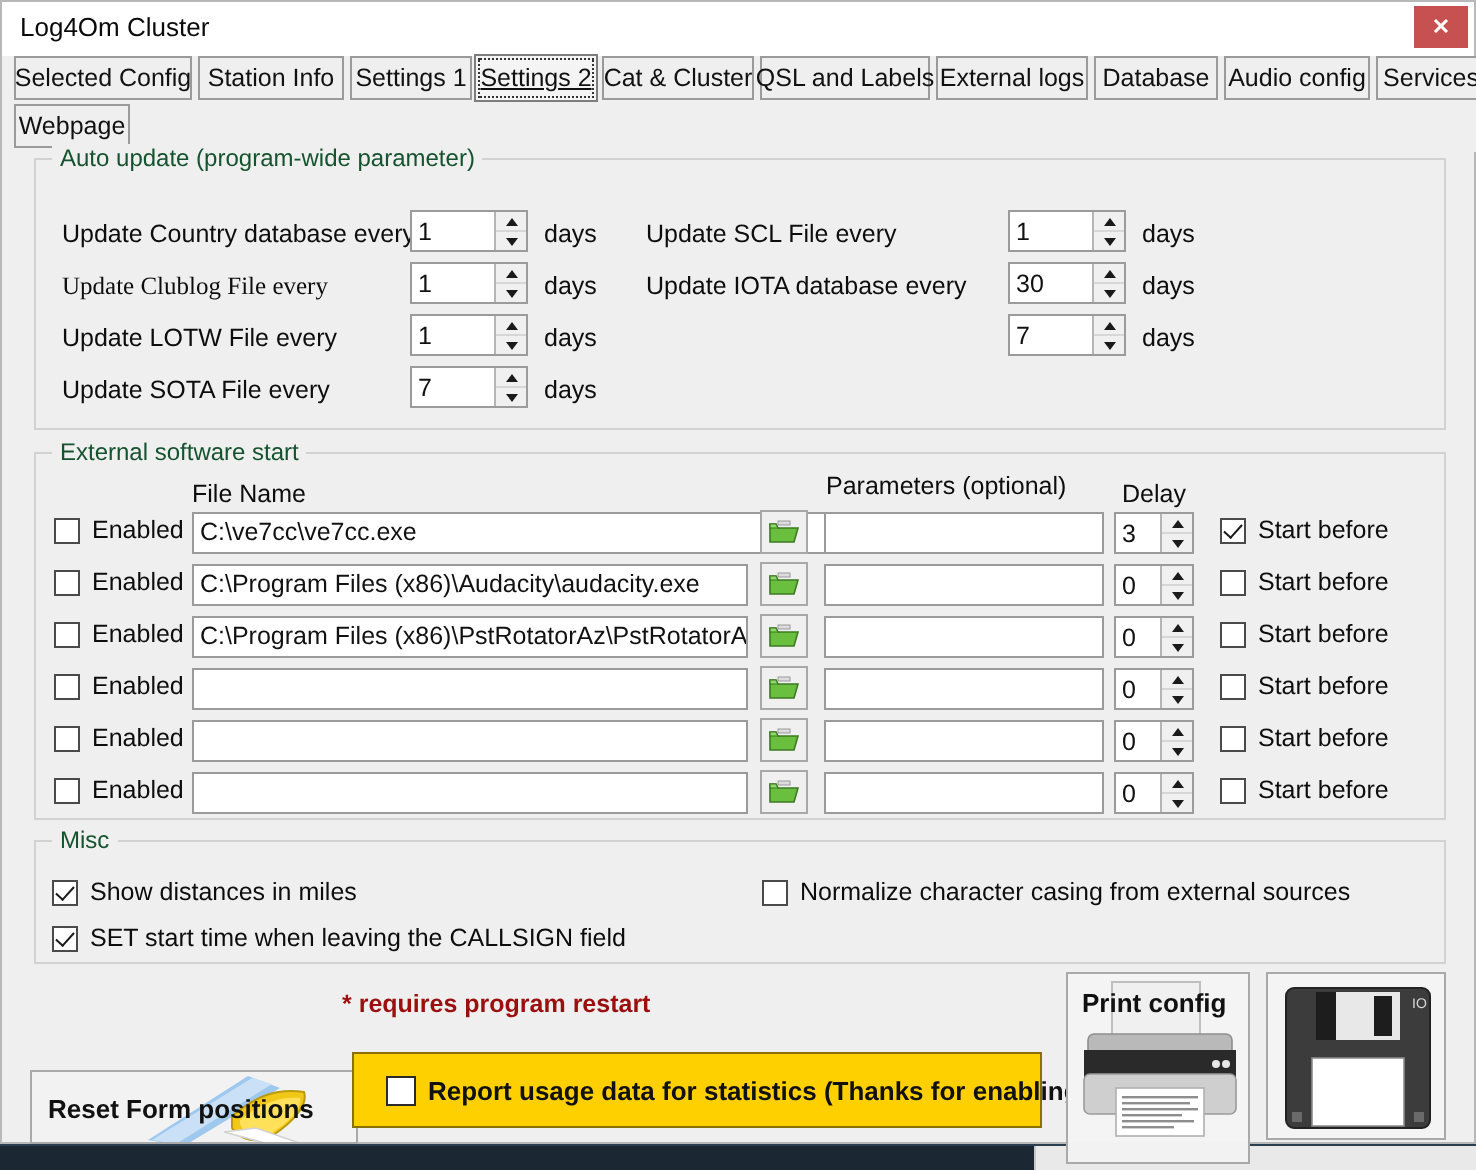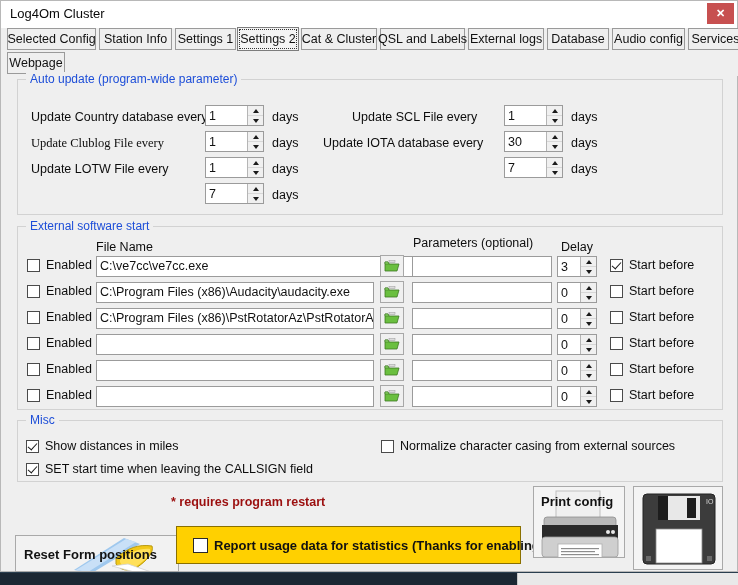--- a/index.html
+++ b/index.html
@@ -91,21 +91,21 @@
     border: 1px solid #d2d2d2;
     box-sizing: border-box;
     background: transparent;
   }
   .group-title {
     position: absolute;
     top: -8px; left: 8px;
     background: #efefef;
     padding: 0 4px;
     font-size: 12px;
-    color: #1d4ed8;
+    color: #14532d;
     font-family: "Liberation Sans", sans-serif;
     white-space: nowrap;
   }
 
   .lbl {
     position: absolute;
     font-size: 12.5px;
     color: #0d0d0d;
     font-family: "Liberation Sans", sans-serif;
     white-space: nowrap;
@@ -267,21 +267,21 @@
 
   <div id="titlebar">
     <div id="title-text">Log4Om Cluster</div>
     <div id="close-button">✕</div>
   </div>
 
   <div id="tabstrip">
     <div class="tab" style="left:6px; top:0px; width:89px;">Selected Config</div>
     <div class="tab" style="left:98px; top:0px; width:73px;">Station Info</div>
     <div class="tab" style="left:174px; top:0px; width:61px;">Settings 1</div>
-    <div class="tab active" style="left:236px; top:-1px; width:62px;">Settings 2</div>
+    <div class="tab active" style="left:236px; top:-1px; width:62px;text-decoration:underline;">Settings 2</div>
     <div class="tab" style="left:300px; top:0px; width:76px;">Cat &amp; Cluster</div>
     <div class="tab" style="left:379px; top:0px; width:85px;">QSL and Labels</div>
     <div class="tab" style="left:467px; top:0px; width:76px;">External logs</div>
     <div class="tab" style="left:546px; top:0px; width:62px;">Database</div>
     <div class="tab" style="left:611px; top:0px; width:73px;">Audio config</div>
     <div class="tab" style="left:687px; top:0px; width:55px;">Services</div>
     <div class="tab" style="left:6px; top:24px; width:58px;">Webpage</div>
   </div>
 
   <div class="group" style="left:16px; top:78px; width:706px; height:136px;">
@@ -311,30 +311,31 @@
   <div class="lbl" style="left:30px; top:161px;">Update LOTW File every</div>
   <div class="spin" style="left:204px; top:156px; width:59px;">
     <div class="val">1</div>
     <div class="arrows">
         <span class="up"></span>
         <span class="dn"></span>
       </div>
   </div>
   <div class="lbl" style="left:271px; top:161px;">days</div>
 
+  <div class="lbl" style="left:30px; top:187px;">Update SOTA File every</div>
   <div class="spin" style="left:204px; top:182px; width:59px;">
     <div class="val">7</div>
     <div class="arrows">
         <span class="up"></span>
         <span class="dn"></span>
       </div>
   </div>
   <div class="lbl" style="left:271px; top:187px;">days</div>
 
-  <div class="lbl" style="left:322px; top:109px;margin-left:29px;">Update SCL File every</div>
+  <div class="lbl" style="left:322px; top:109px;">Update SCL File every</div>
   <div class="spin" style="left:503px; top:104px; width:59px;">
     <div class="val">1</div>
     <div class="arrows">
         <span class="up"></span>
         <span class="dn"></span>
       </div>
   </div>
   <div class="lbl" style="left:570px; top:109px;">days</div>
 
   <div class="lbl" style="left:322px; top:135px;">Update IOTA database every</div>
@@ -544,21 +545,21 @@
     <div class="imgbtn-label" style="left:8px; top:11px;">Reset Form positions</div>
   </div>
 
   <div id="restart-note" style="left:170px; top:494px;">* requires program restart</div>
 
   <div id="usage-panel" style="left:175px; top:525px; width:345px; height:38px;">
     <span class="cbx"></span>
     <span id="usage-label">Report usage data for statistics (Thanks for enabling)</span>
   </div>
 
-  <div class="imgbtn" style="left:532px; top:485px; width:92px; height:72px;">
+  <div class="imgbtn" style="left:532px; top:485px; width:92px; height:96px;">
     <svg width="92" height="84" viewBox="0 0 92 84" style="position:absolute;left:0;top:0;">
       <rect x="0" y="0" width="92" height="84" fill="#f4f4f4"></rect>
       <rect x="22" y="4" width="44" height="28" fill="#f0f0f0" stroke="#bfbfbf" stroke-width="1"></rect>
       <rect x="10" y="30" width="72" height="12" rx="3" fill="#b9b9b9" stroke="#8e8e8e" stroke-width="0.8"></rect>
       <rect x="8" y="38" width="76" height="14" fill="#2a2a2a"></rect>
       <rect x="8" y="50" width="76" height="20" rx="3" fill="#cfcfcf" stroke="#9a9a9a" stroke-width="0.8"></rect>
       <circle cx="74" cy="45" r="2" fill="#e8e8e8"></circle>
       <circle cx="79" cy="45" r="2" fill="#e8e8e8"></circle>
       <rect x="24" y="57" width="44" height="24" fill="#ffffff" stroke="#b0b0b0" stroke-width="0.8"></rect>
       <g fill="#8d8d8d">

